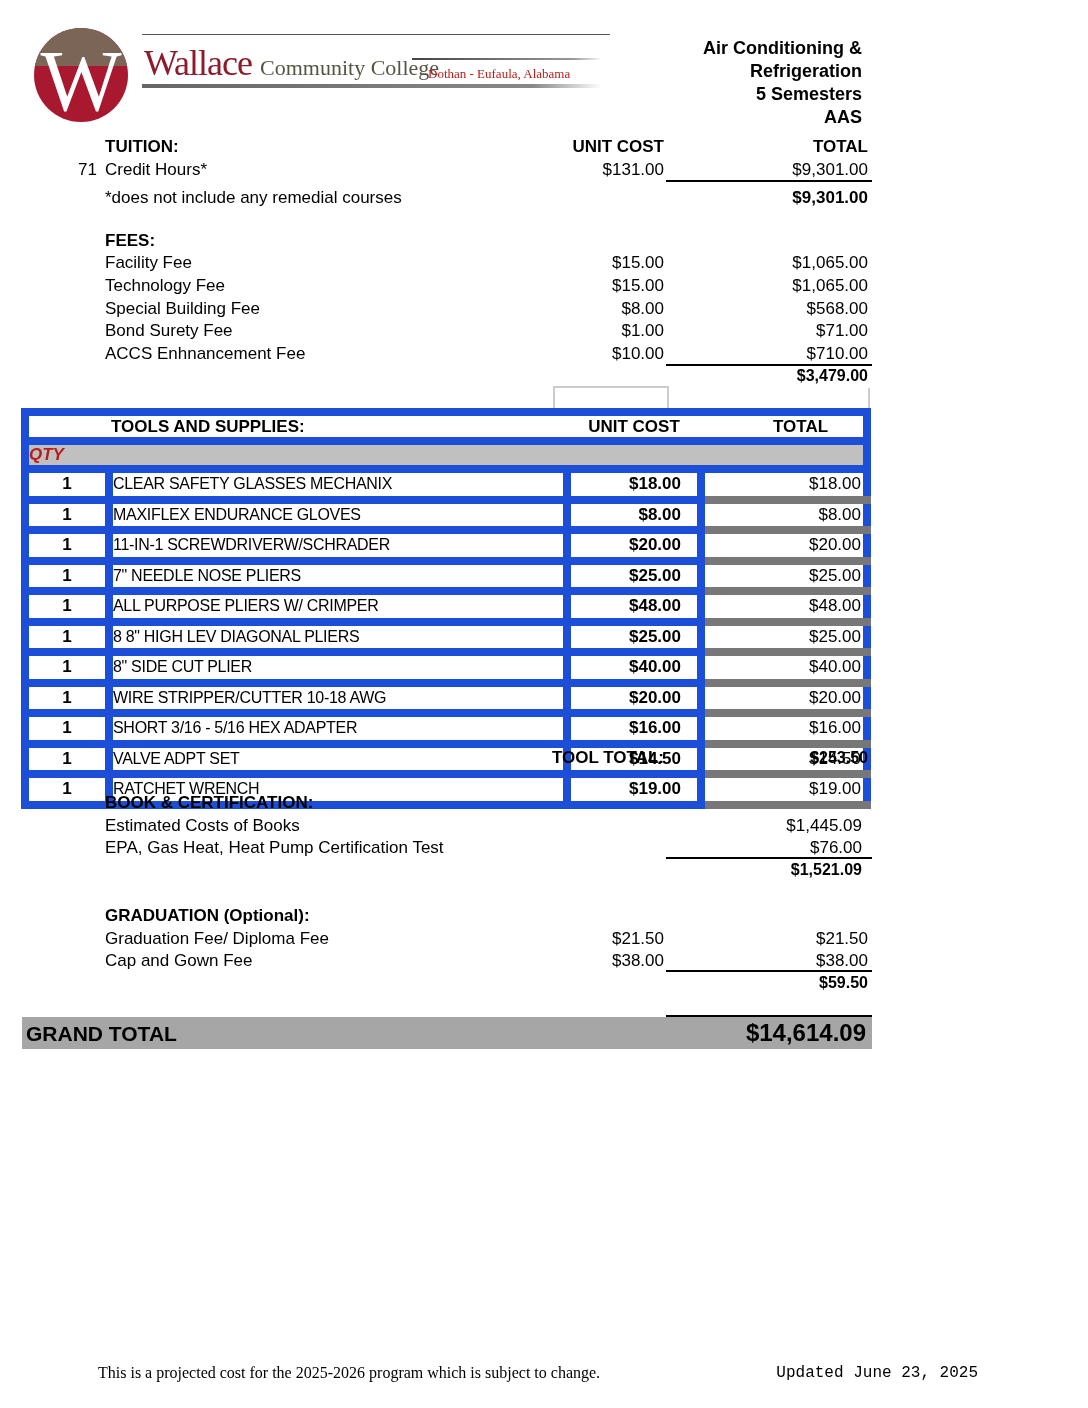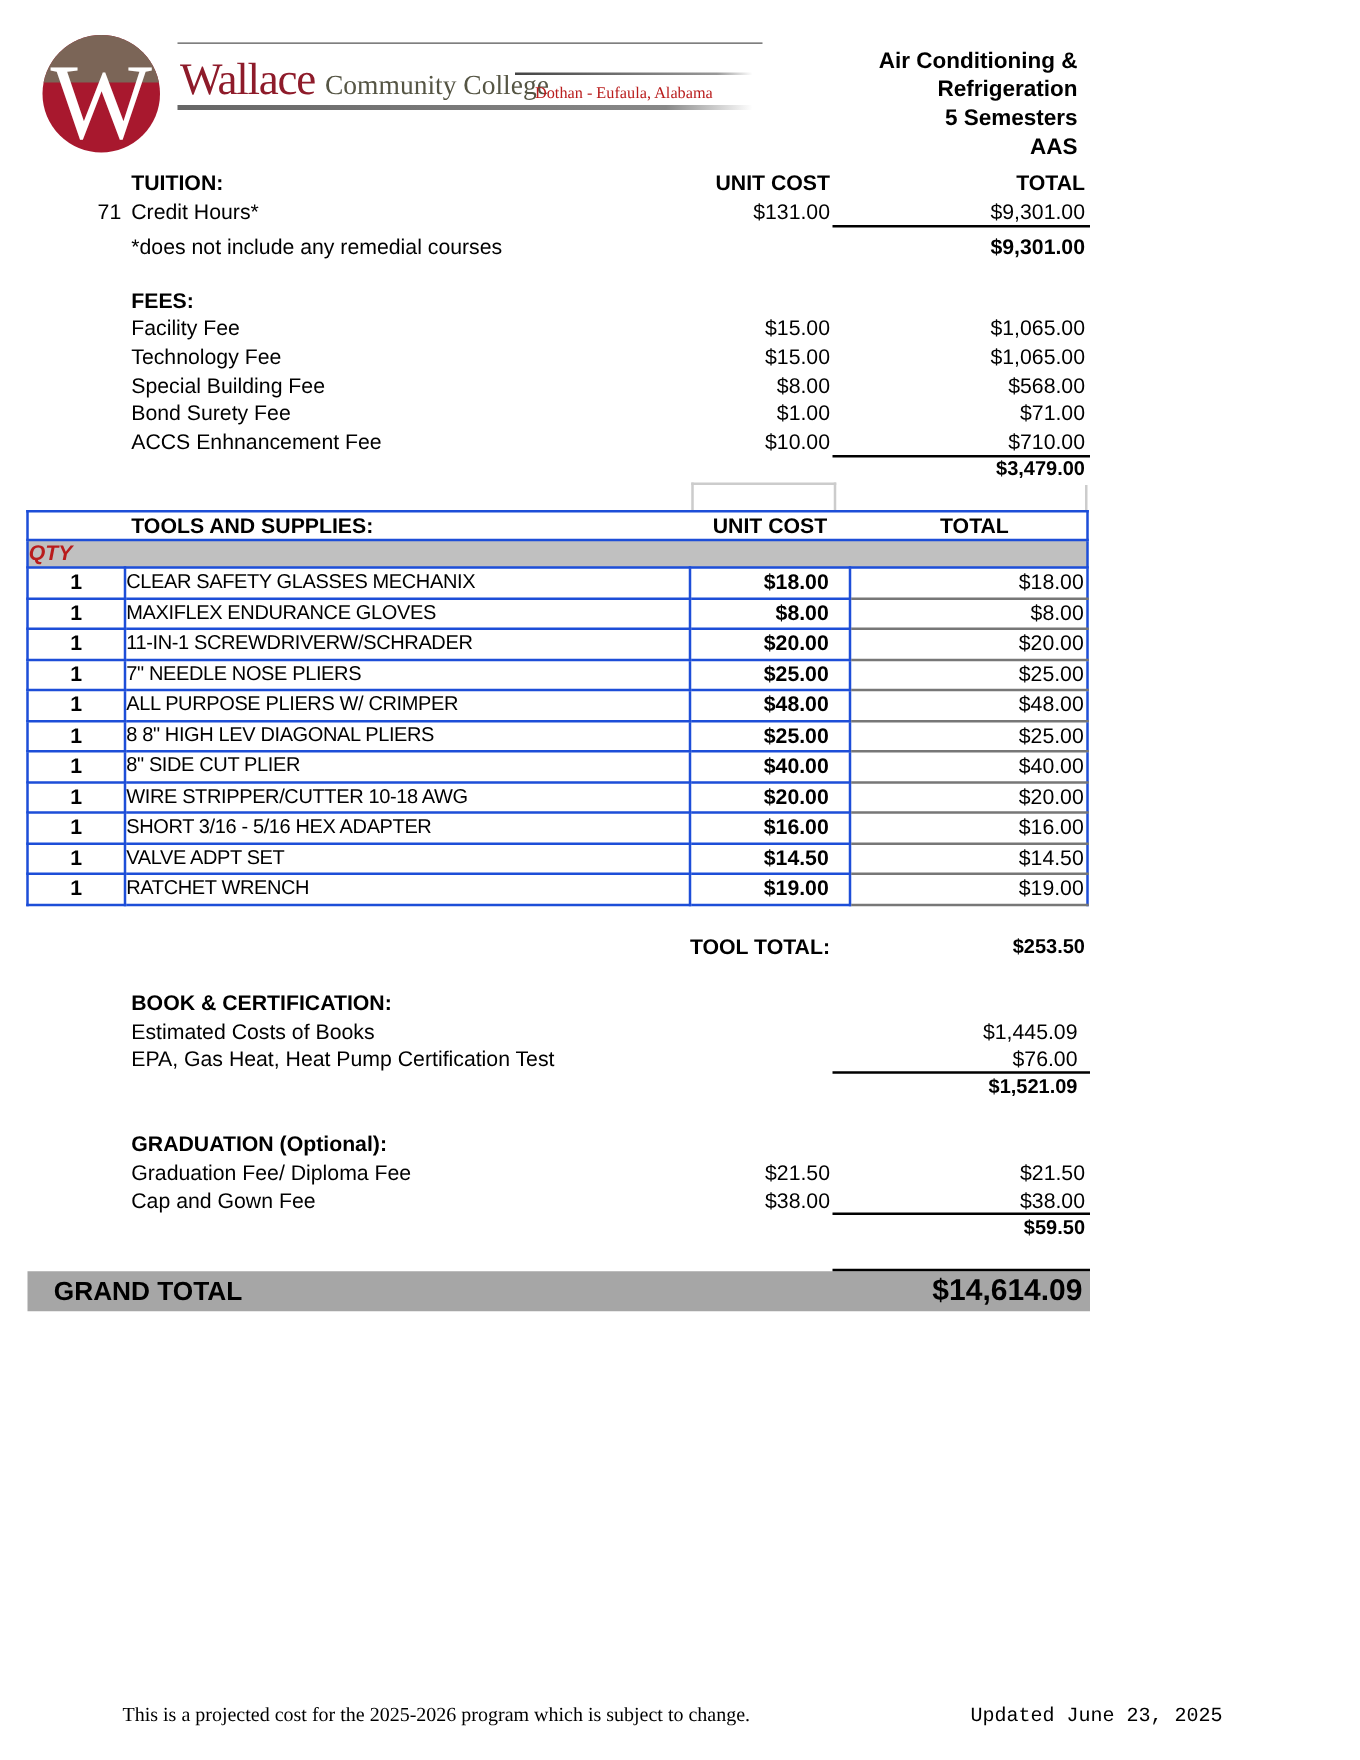--- a/index.html
+++ b/index.html
@@ -23,33 +23,33 @@
   .logo-line2 { left: 412px; top: 58px; width: 190px; height: 2px; background: linear-gradient(90deg,#444,#999 85%,#fff); }
   .logo-city { left: 428px; top: 66px; font-family: "Liberation Serif", serif; font-size: 13px; color: #b91c1c; }
   .logo-line3 { left: 142px; top: 84px; width: 460px; height: 4px; background: linear-gradient(90deg,#666,#888 85%,#fff); }
 
   .prog { right: 226px; top: 37px; text-align: right; font-weight: bold; font-size: 18px; line-height: 23px; }
 
   .hr { position: absolute; height: 2px; background: #000; }
 
   
   .tools { position: absolute; left: 21px; top: 408px; width: 850px; border-collapse: collapse; }
-  .tools td { border: 2px solid #1d4ed8; height: 22.5px; padding: 0; font-size: 17px; }
+  .tools td { border: 8px solid #1d4ed8; height: 22.5px; padding: 0; font-size: 17px; }
   .tools .hdr td { font-weight: bold; font-size: 17px; height: 21px; }
   .tools .qtyrow td { background: #c0c0c0; height: 20px; }
   .tools .qty { width: 76px; text-align: center; font-family: "Liberation Sans", sans-serif; font-weight: bold; }
   .tools .desc { width: 450px; font-family: "Liberation Sans", sans-serif; font-size: 16px; letter-spacing: -0.3px; }
   .tools .uc { width: 110px; text-align: right; padding-right: 16px; font-weight: bold; }
   .tools .tot { text-align: right; padding-right: 2px; border-top-color: #777; border-bottom-color: #777; }
   .qtylabel { color: #b91c1c; font-style: italic; font-weight: bold; padding-left: 18px; }
   .ghost { left: 553px; top: 386px; width: 112px; height: 20px; border: 2px solid #ccc; border-bottom: none; }
   .ghost2 { left: 868px; top: 388px; width: 2px; height: 20px; background: #ccc; }
 
   .grand { left: 22px; top: 1017px; width: 850px; height: 32px; background: #a6a6a6; }
-  .grand-label { left: 26px; top: 1022px; font-size: 21px; font-weight: bold; margin-left: 17px; }
+  .grand-label { left: 26px; top: 1022px; font-size: 21px; font-weight: bold; }
   .grand-val { right: 222px; top: 1019px; font-size: 24px; font-weight: bold; }
 
   .foot { font-family: "Liberation Serif", serif; font-size: 16px; top: 1364px; }
 </style>
 </head>
 <body>
 
 <div class="abs logo-circle">
   <div class="logo-top"></div>
   <div class="logo-w">W</div>

